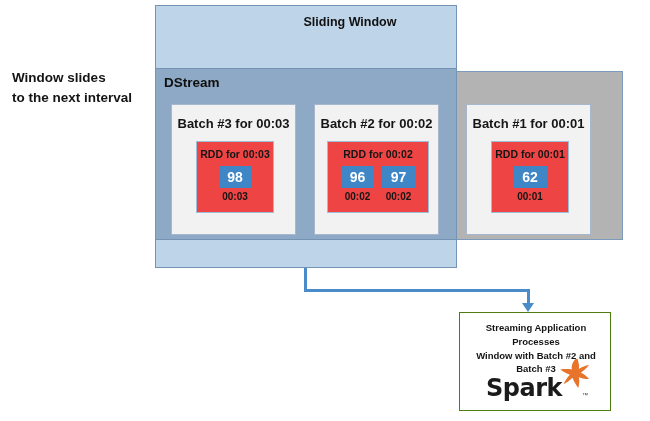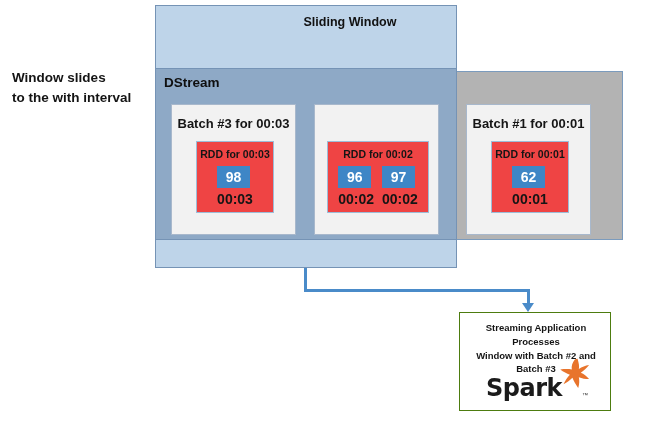--- a/index.html
+++ b/index.html
@@ -153,37 +153,37 @@
     left: 0;
     top: 24px;
     width: 100%;
     display: flex;
     justify-content: center;
     gap: 8px;
   }
   .value-cell {
     display: flex;
     flex-direction: column;
-    align-items: flex-start;
+    align-items: center;
   }
   .value-chip {
     width: 33px;
     height: 22px;
     background: #3e86c6;
     color: #ffffff;
     font-size: 14px;
     font-weight: 700;
     display: flex;
     align-items: center;
     justify-content: center;
     line-height: 1;
   }
   .value-time {
     margin-top: 3px;
-    font-size: 14px;
+    font-size: 10px;
     font-weight: 700;
     color: #151515;
   }
 
   
   #connector-vert-1 {
     position: absolute;
     left: 304px;
     top: 268px;
     width: 3px;
@@ -270,21 +270,21 @@
     left: 98px;
     bottom: 14px;
     width: 34px;
     height: 32px;
   }
 </style>
 </head>
 <body>
 
 <div id="slide-caption">Window slides
-to the with interval</div>
+to the next interval</div>
 
 <div id="dstream-continuation"></div>
 
 <div id="sliding-window">
   <div id="sliding-window-title">Sliding Window</div>
 </div>
 
 <div id="dstream-box">
   <div id="dstream-label">DStream</div>
 </div>
@@ -296,20 +296,21 @@
     <div class="rdd-values">
       <div class="value-cell">
         <div class="value-chip">98</div>
         <div class="value-time">00:03</div>
       </div>
     </div>
   </div>
 </div>
 
 <div class="batch-box" id="batch-2">
+  <div class="batch-title">Batch #2 for 00:02</div>
   <div class="rdd-box double">
     <div class="rdd-title">RDD for 00:02</div>
     <div class="rdd-values">
       <div class="value-cell">
         <div class="value-chip">96</div>
         <div class="value-time">00:02</div>
       </div>
       <div class="value-cell">
         <div class="value-chip">97</div>
         <div class="value-time">00:02</div>

